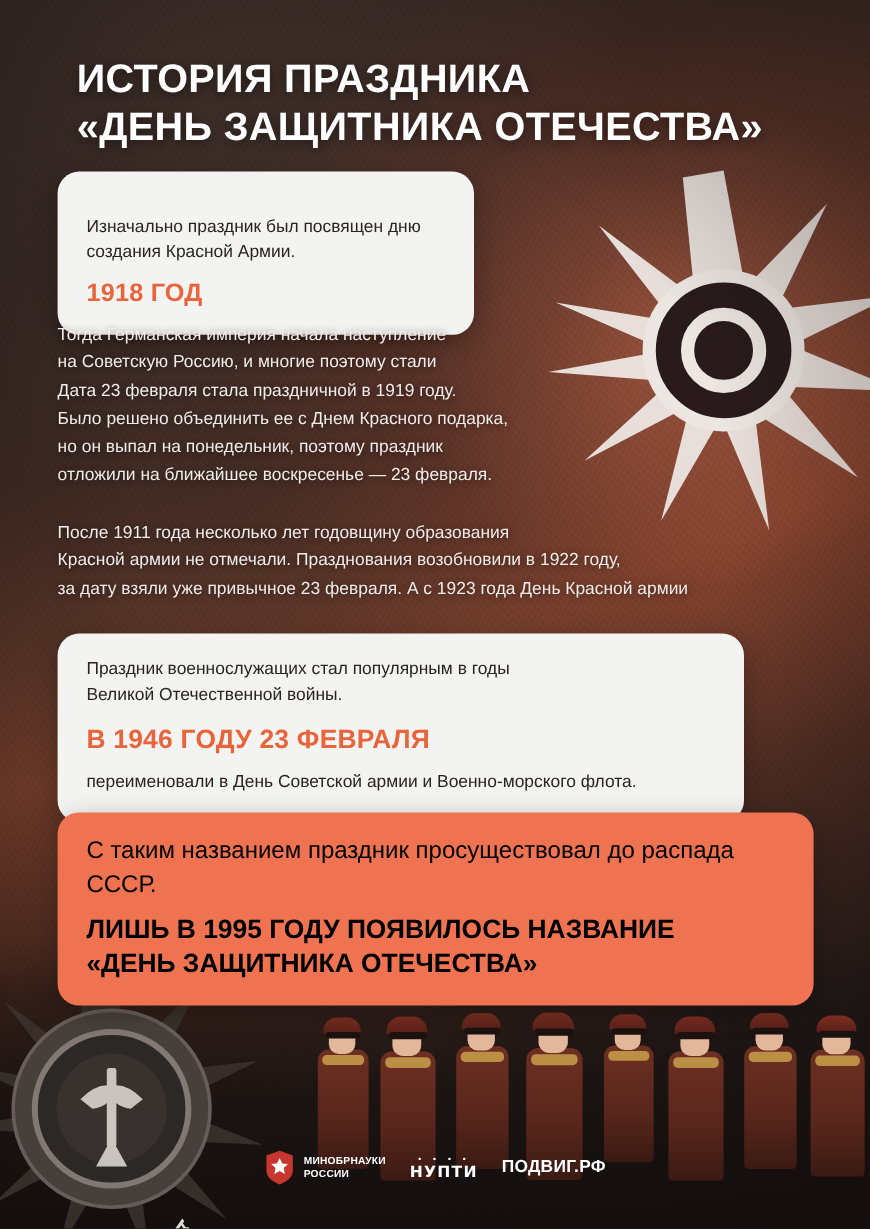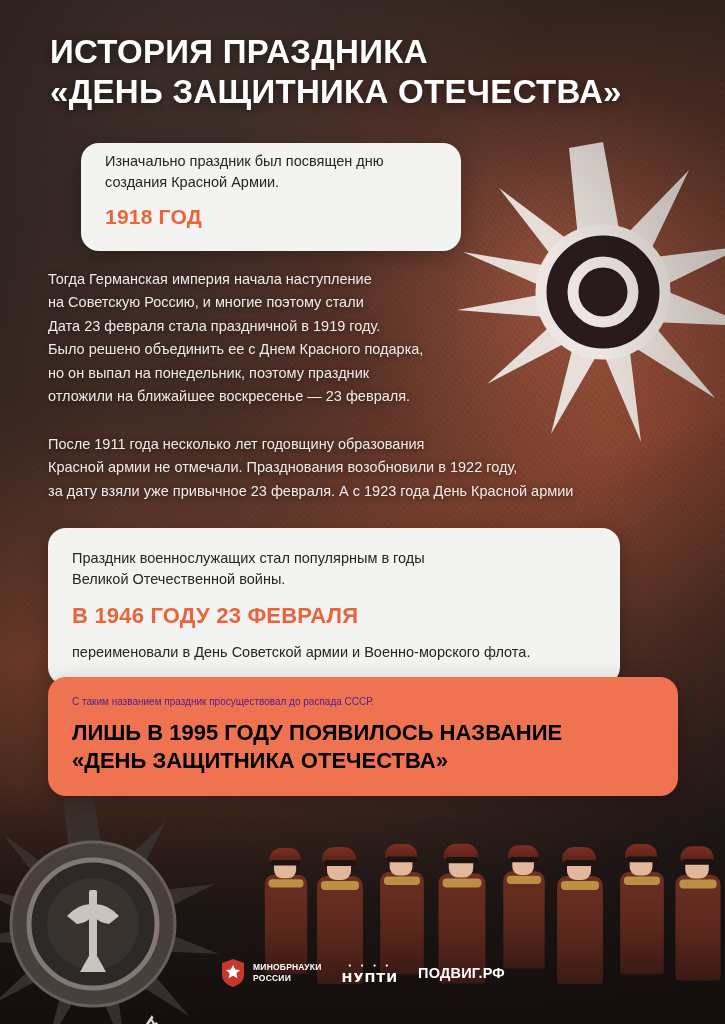--- a/index.html
+++ b/index.html
@@ -59,39 +59,38 @@
     width: 630px;
     z-index: 5;
   }
   .title {
     color: #ffffff;
     font-weight: bold;
     font-size: 33px;
     line-height: 1.22;
     letter-spacing: 0.3px;
     text-shadow: 0 2px 10px rgba(0,0,0,0.45);
-    margin: 2px;
+    margin: 16px;
   }
   .title .l2 { display: block; }
 
   
   .card {
     position: absolute;
     background: #f3f3f1;
     border-radius: 18px;
     box-shadow: 0 6px 22px rgba(0,0,0,0.28);
     z-index: 5;
   }
   .card-1 {
     left: 48px;
     top: 143px;
-    width: 380px;
-    padding: 8px 24px 22px 24px;
+    width: 347px;
+    padding: 36px 24px 22px 24px;
     box-sizing: border-box;
-    margin-left: 33px;
   }
   .card-2 {
     left: 48px;
     top: 528px;
     width: 572px;
     padding: 20px 24px 22px 24px;
     box-sizing: border-box;
   }
   .card-text {
     color: #2a2320;
@@ -134,22 +133,22 @@
     top: 677px;
     width: 630px;
     padding: 18px 24px 22px 24px;
     box-sizing: border-box;
     background: #ef7350;
     border-radius: 18px;
     z-index: 5;
     box-shadow: 0 6px 22px rgba(0,0,0,0.25);
   }
   .banner-sub {
-    color: #4c1d95;
-    font-size: 10px;
+    color: #000000;
+    font-size: 20px;
     line-height: 1.4;
     margin: 0 0 10px 0;
   }
   .banner-title {
     color: #000000;
     font-weight: bold;
     font-size: 22px;
     line-height: 1.25;
     margin: 0;
   }

